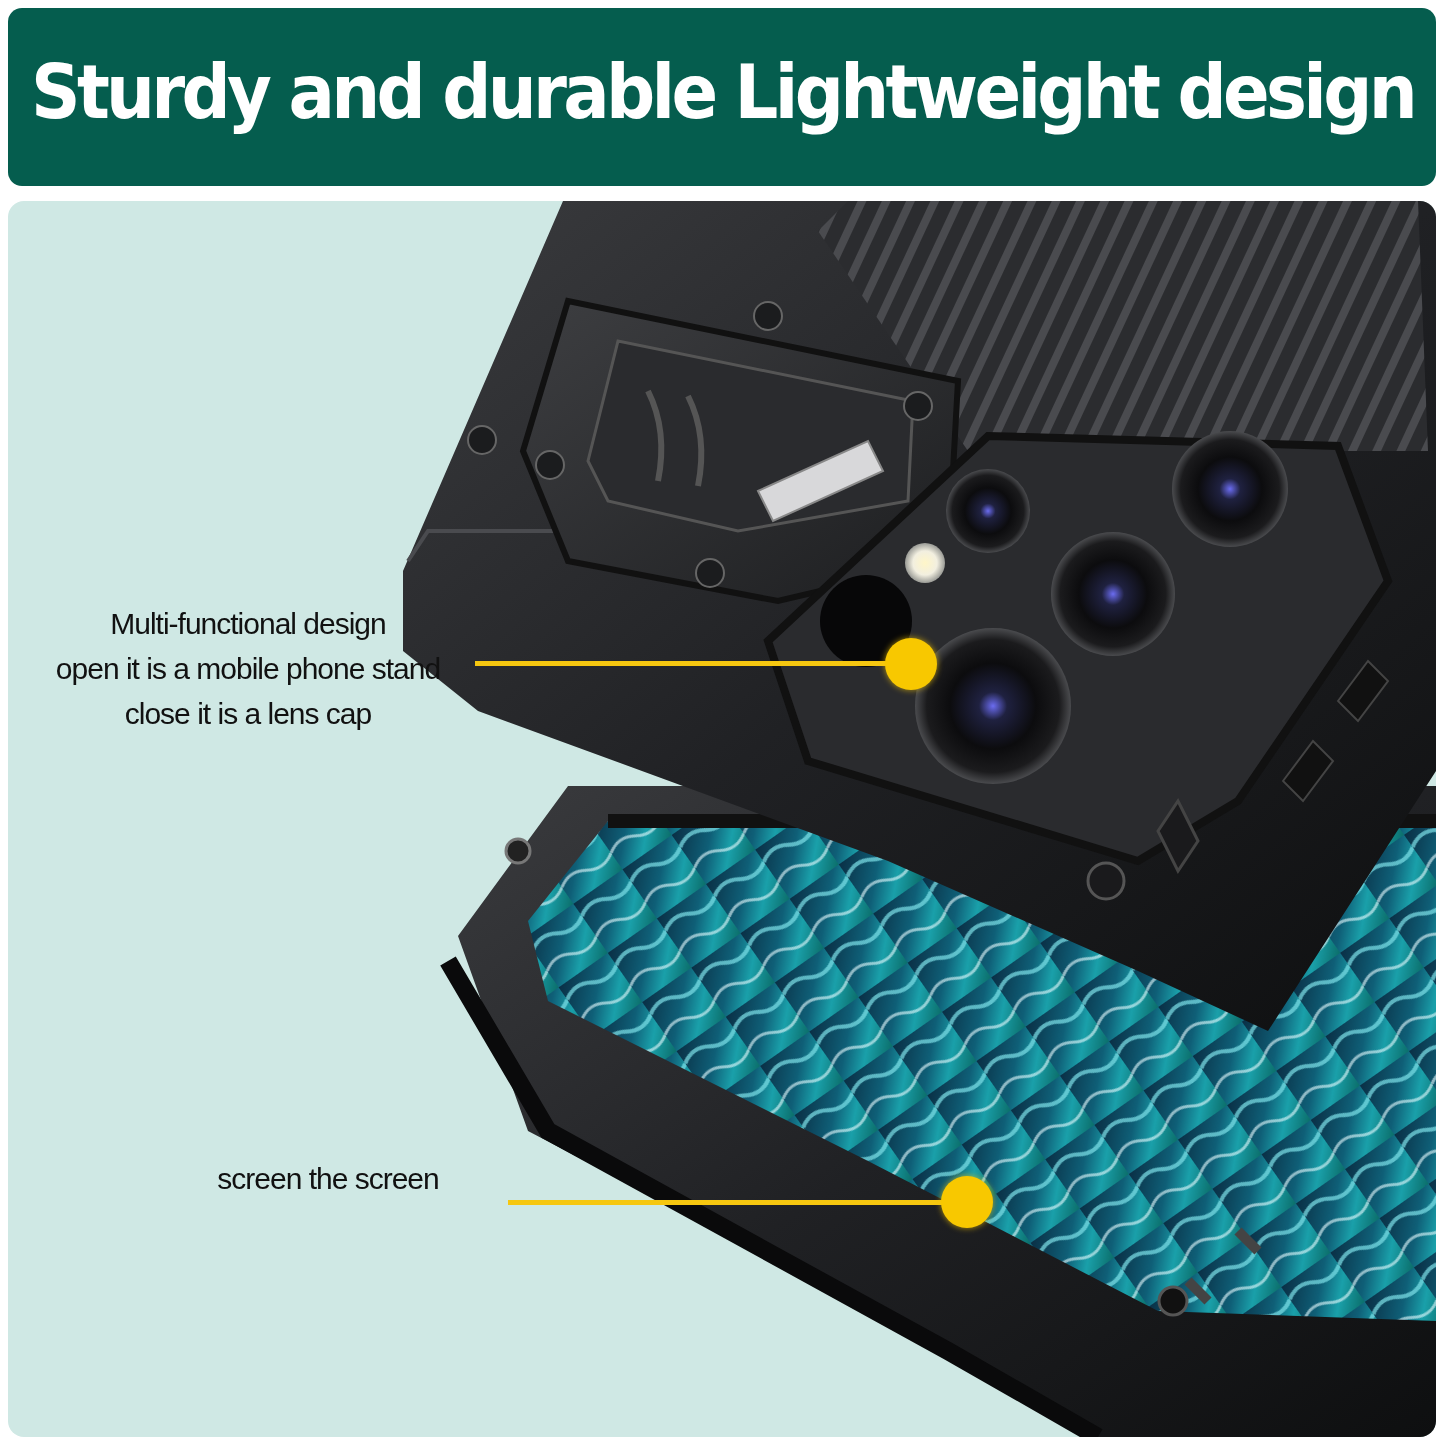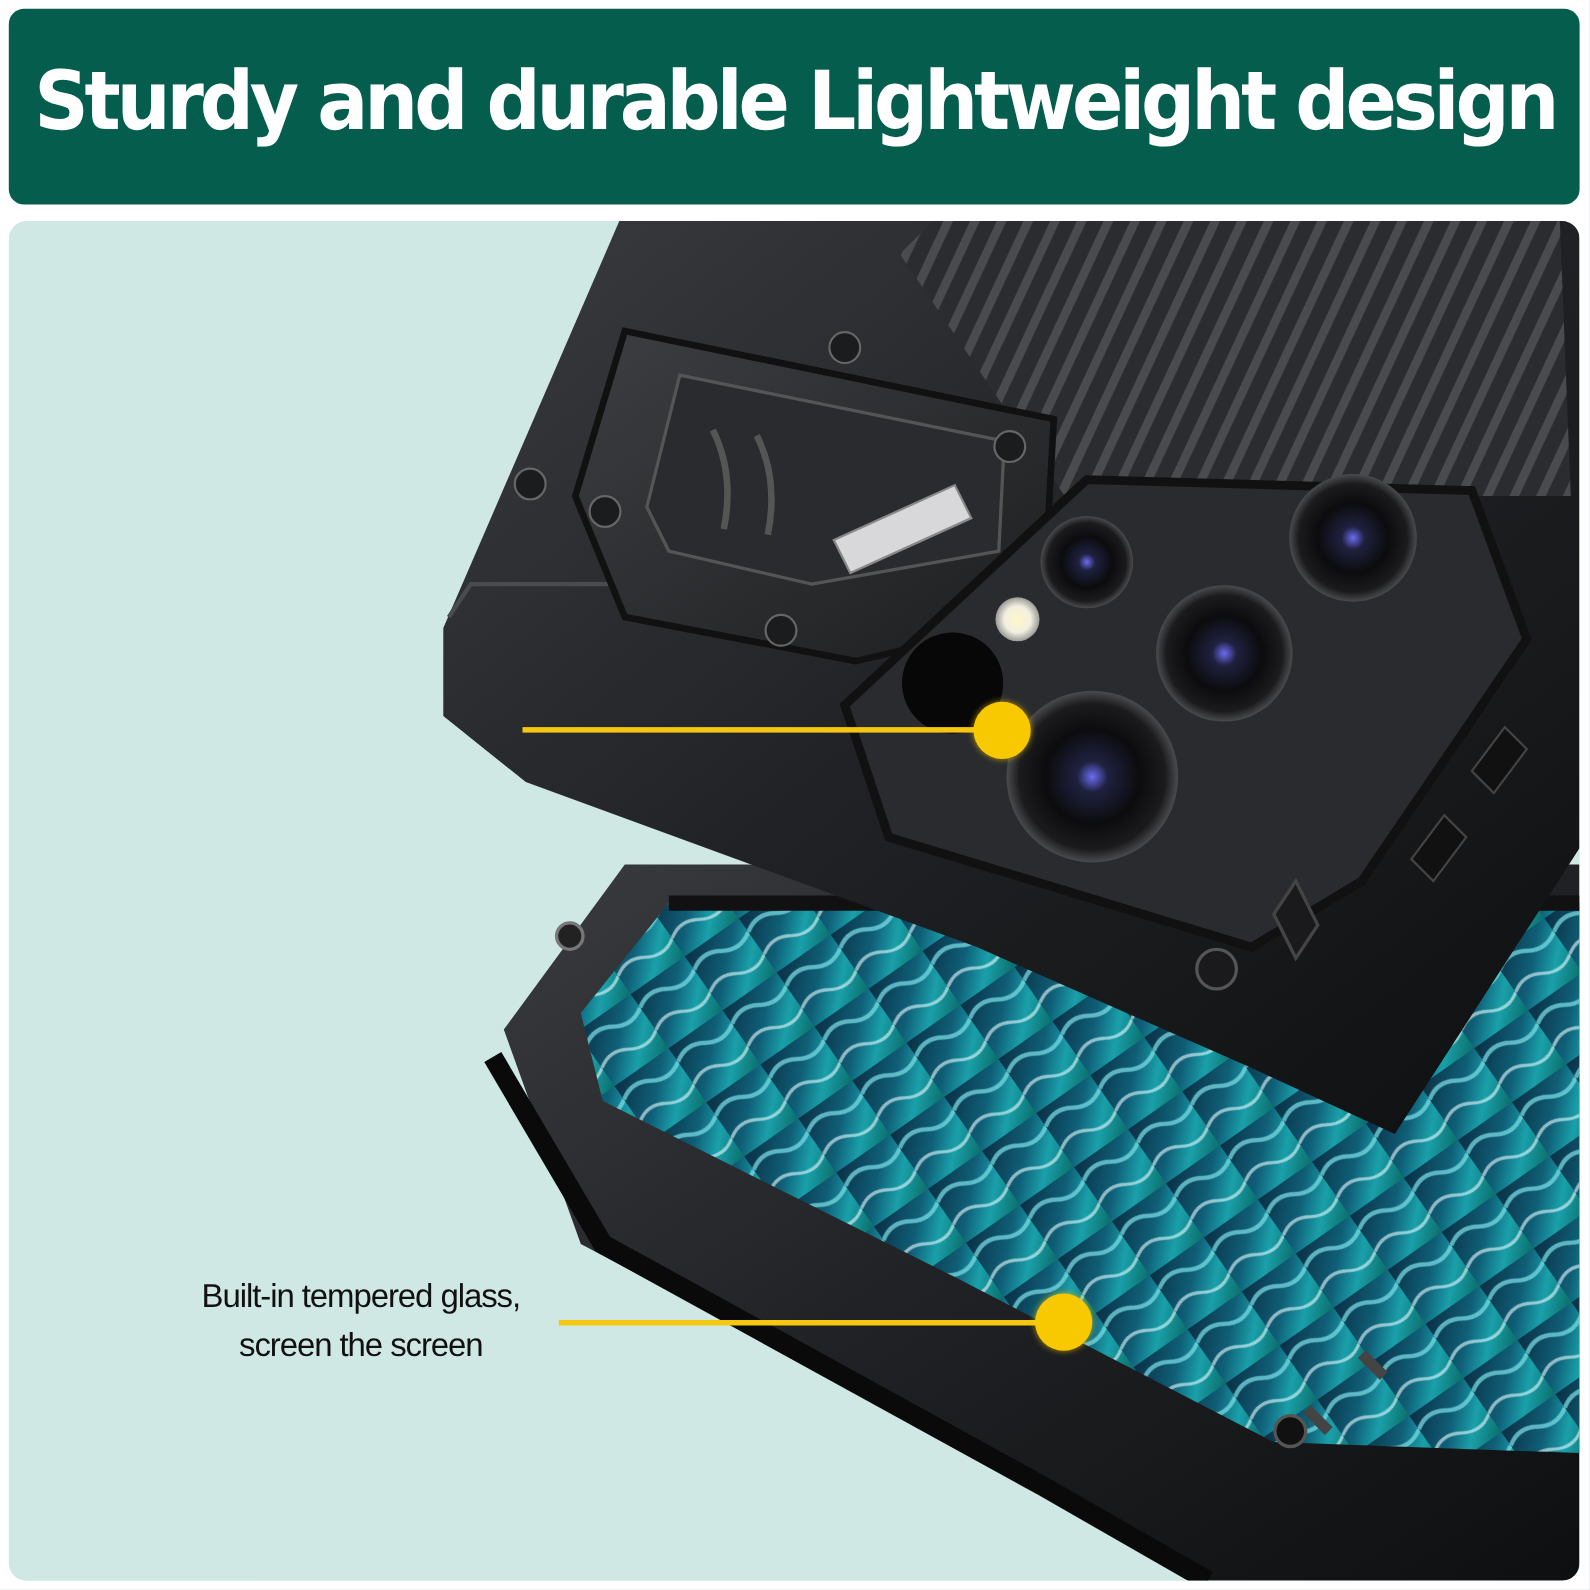--- a/index.html
+++ b/index.html
@@ -124,22 +124,26 @@
         <circle cx="917" cy="362" r="20" fill="url(#flashGrad)"></circle>
       </g>
 
       <path d="M1150 630 L1170 600 L1190 640 L1170 670 Z" fill="#1a1a1c" stroke="#444" stroke-width="3"></path>
       <circle cx="1098" cy="680" r="18" fill="#1a1a1c" stroke="#555" stroke-width="3"></circle>
       <path d="M1330 500 L1360 460 L1380 480 L1350 520 Z" fill="#111" stroke="#444" stroke-width="2"></path>
       <path d="M1275 580 L1305 540 L1325 560 L1295 600 Z" fill="#111" stroke="#444" stroke-width="2"></path>
     </g>
   </svg>
 
+  <div class="callout-text callout-1">
+    <div>Multi-functional design</div>
+    <div>open it is a mobile phone stand</div>
+    <div>close it is a lens cap</div>
+  </div>
   <div class="leader leader-1"></div>
   <div class="dot dot-1"></div>
 
   <div class="callout-text callout-2">
-    <div>Built-in tempered glass,</div>
     <div>screen the screen</div>
   </div>
   <div class="leader leader-2"></div>
   <div class="dot dot-2"></div>
 </div>
 
 </body></html>

